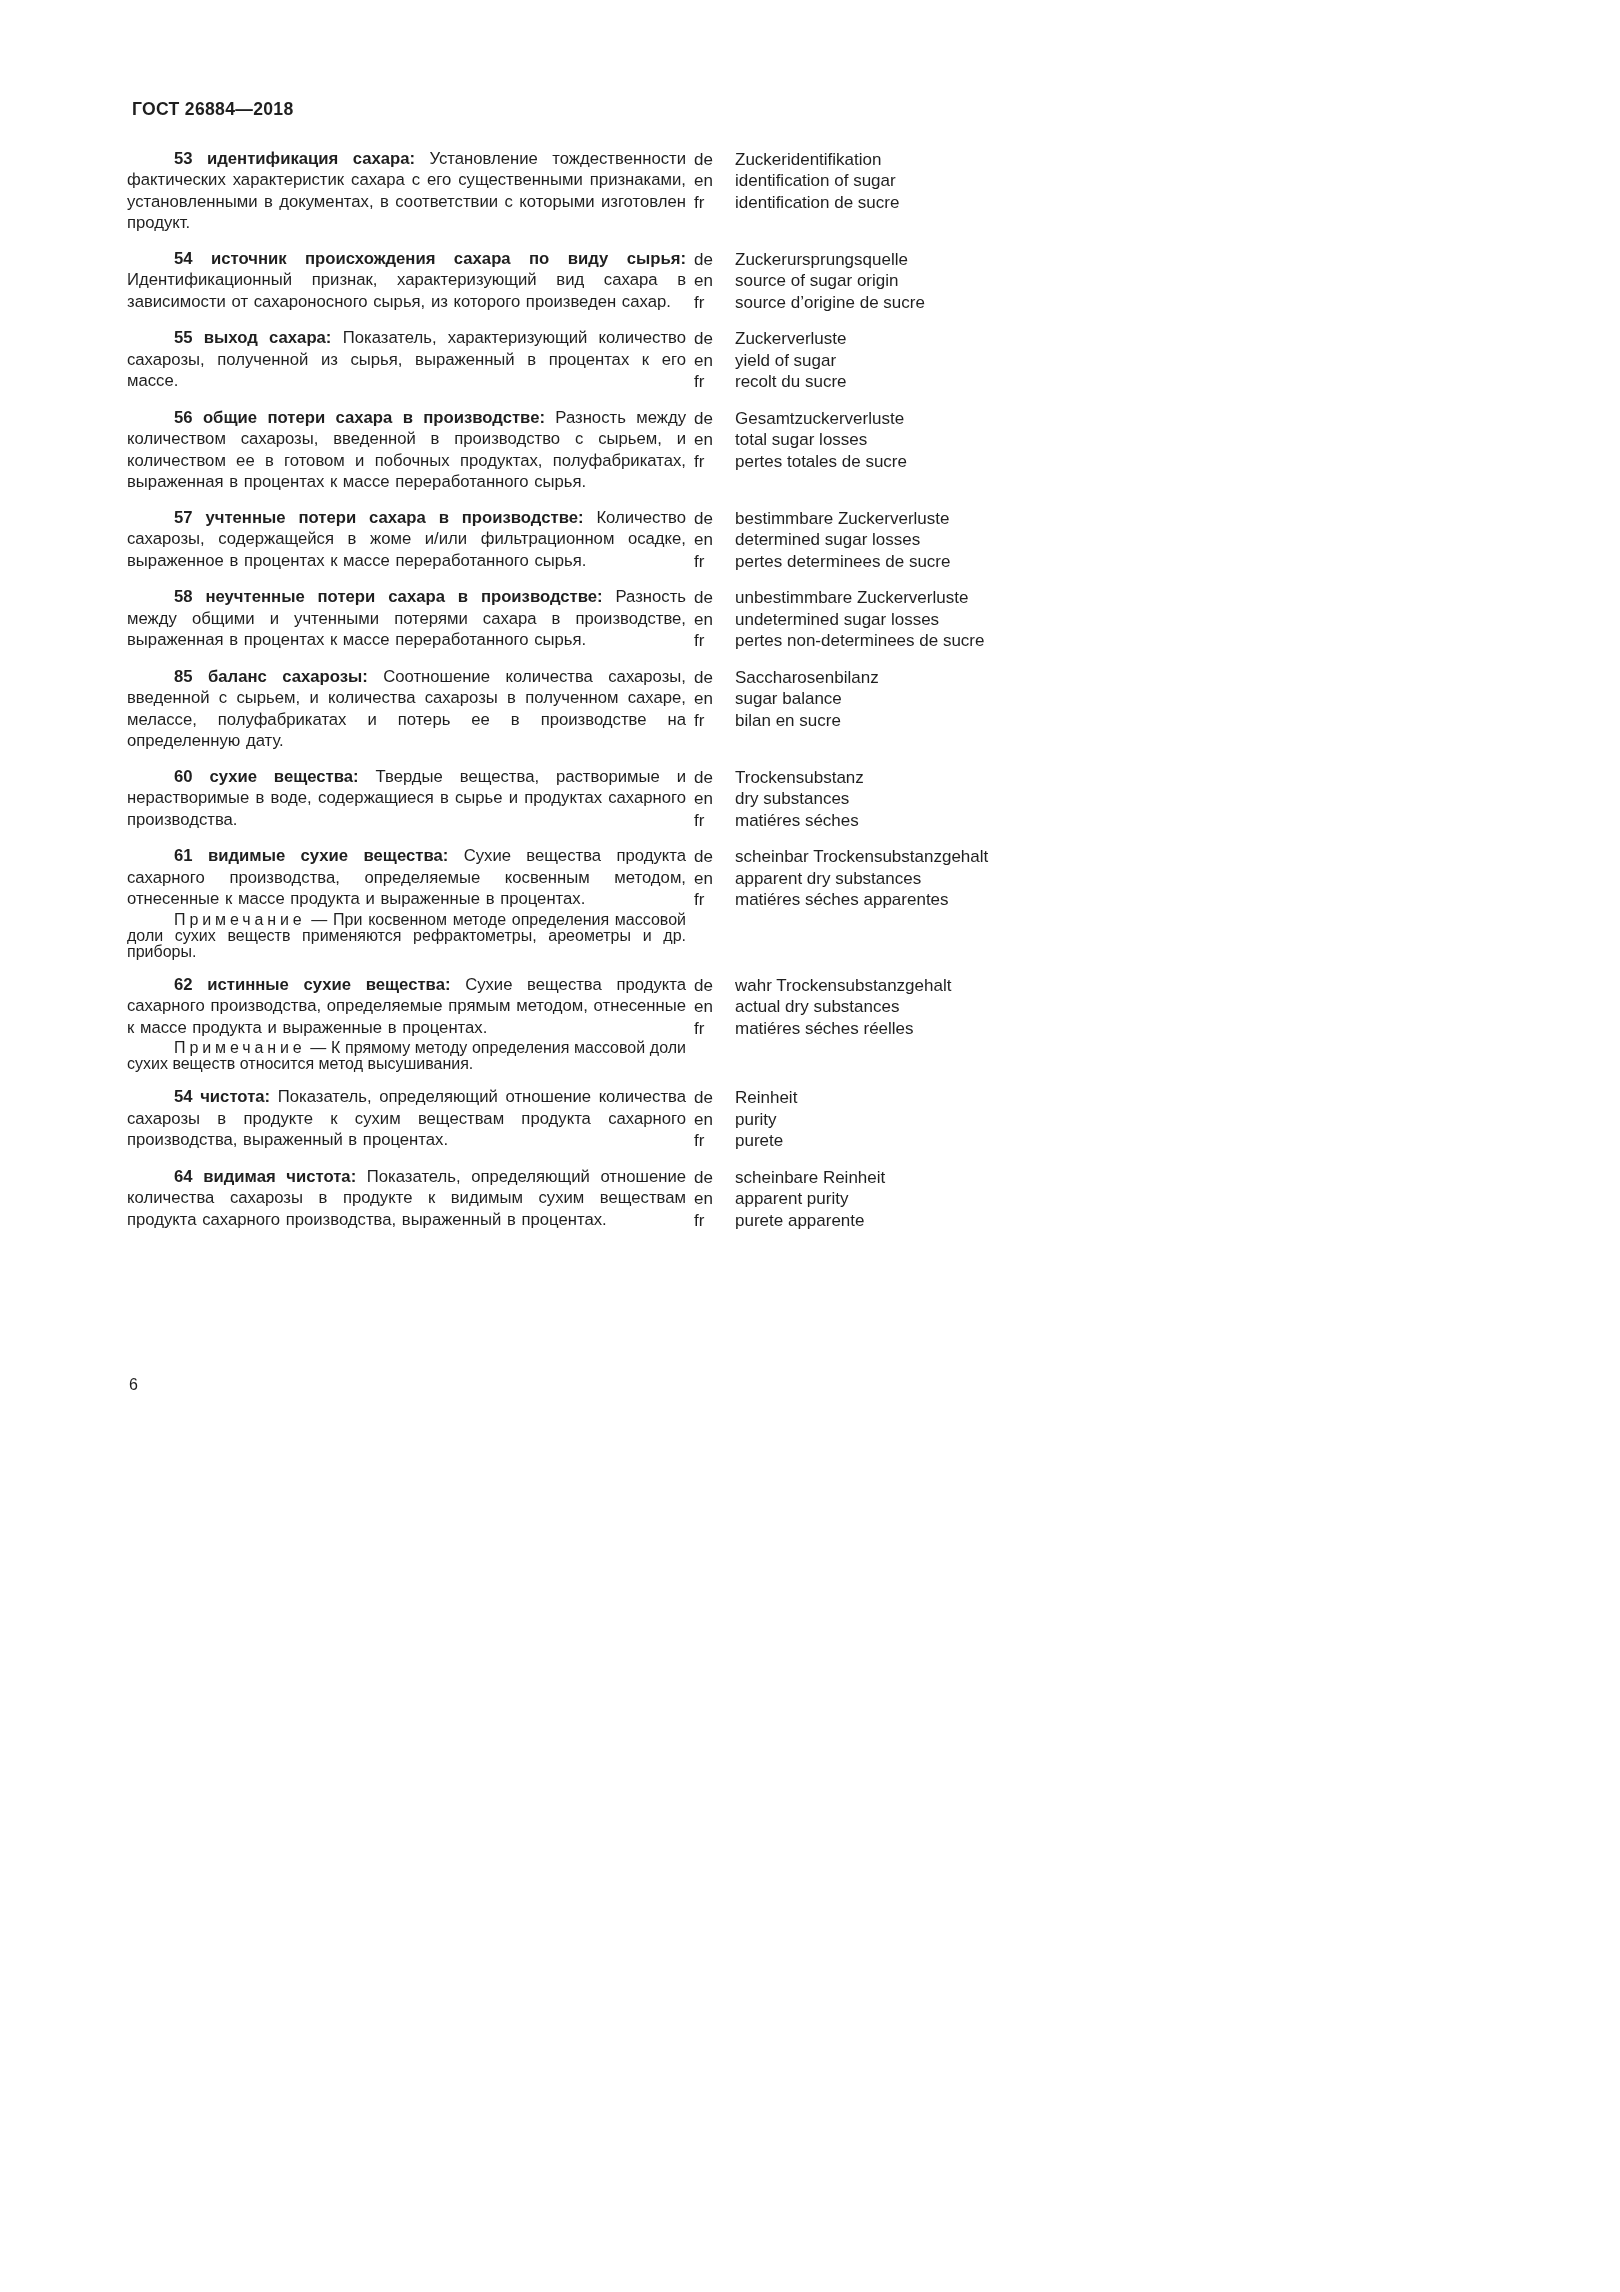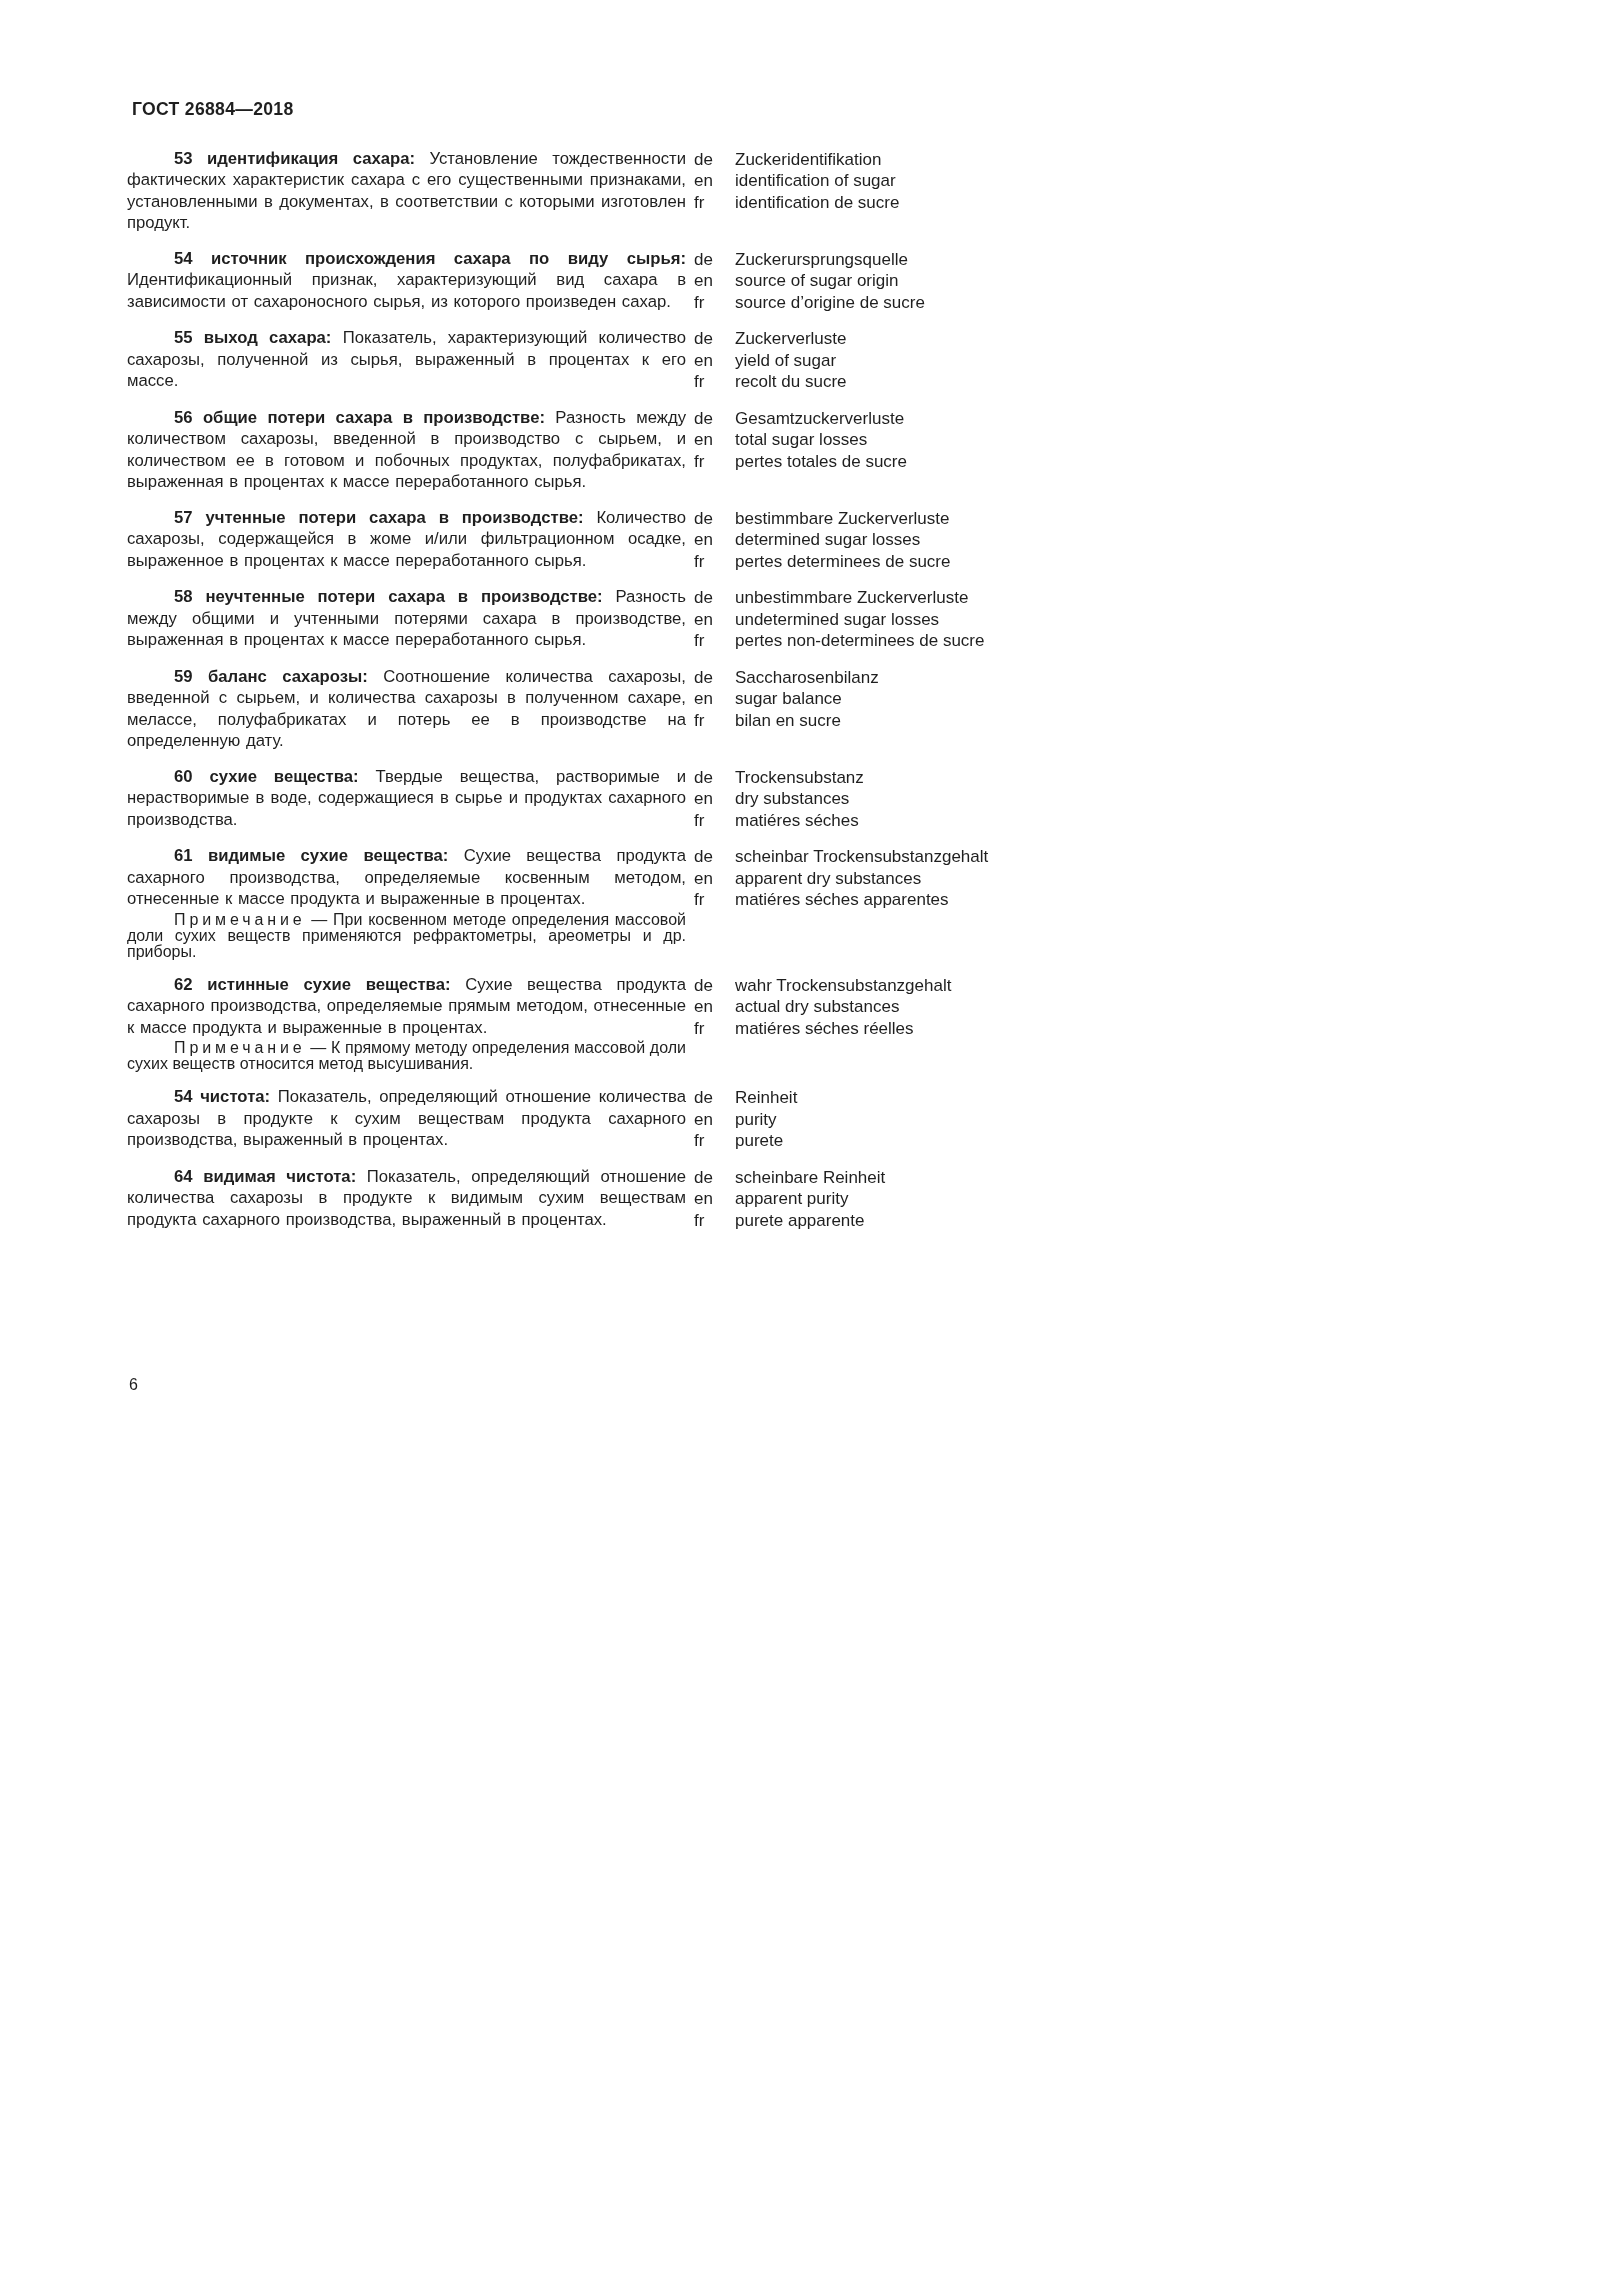--- a/index.html
+++ b/index.html
@@ -191,21 +191,21 @@
             <div class="trow">
               <span class="lang">fr</span>
               <span class="ttext">pertes non-determinees de sucre</span>
             </div>
           </div>
     </div>
   </div>
 
   <div class="entry">
     <div class="row">
-      <p class="def" lang="ru"><span class="term">59 баланс сахарозы:</span><span class="deftext"> Соотношение количества сахарозы, введенной с сырьем, и количества сахарозы в полученном сахаре, мелассе, полуфабрикатах и потерь ее в производстве на определенную дату.</span></p>
+      <p class="def" lang="ru"><span class="term">85 баланс сахарозы:</span><span class="deftext"> Соотношение количества сахарозы, введенной с сырьем, и количества сахарозы в полученном сахаре, мелассе, полуфабрикатах и потерь ее в производстве на определенную дату.</span></p>
       <div class="side">
             <div class="trow">
               <span class="lang">de</span>
               <span class="ttext">Saccharosenbilanz</span>
             </div>
             <div class="trow">
               <span class="lang">en</span>
               <span class="ttext">sugar balance</span>
             </div>
             <div class="trow">

